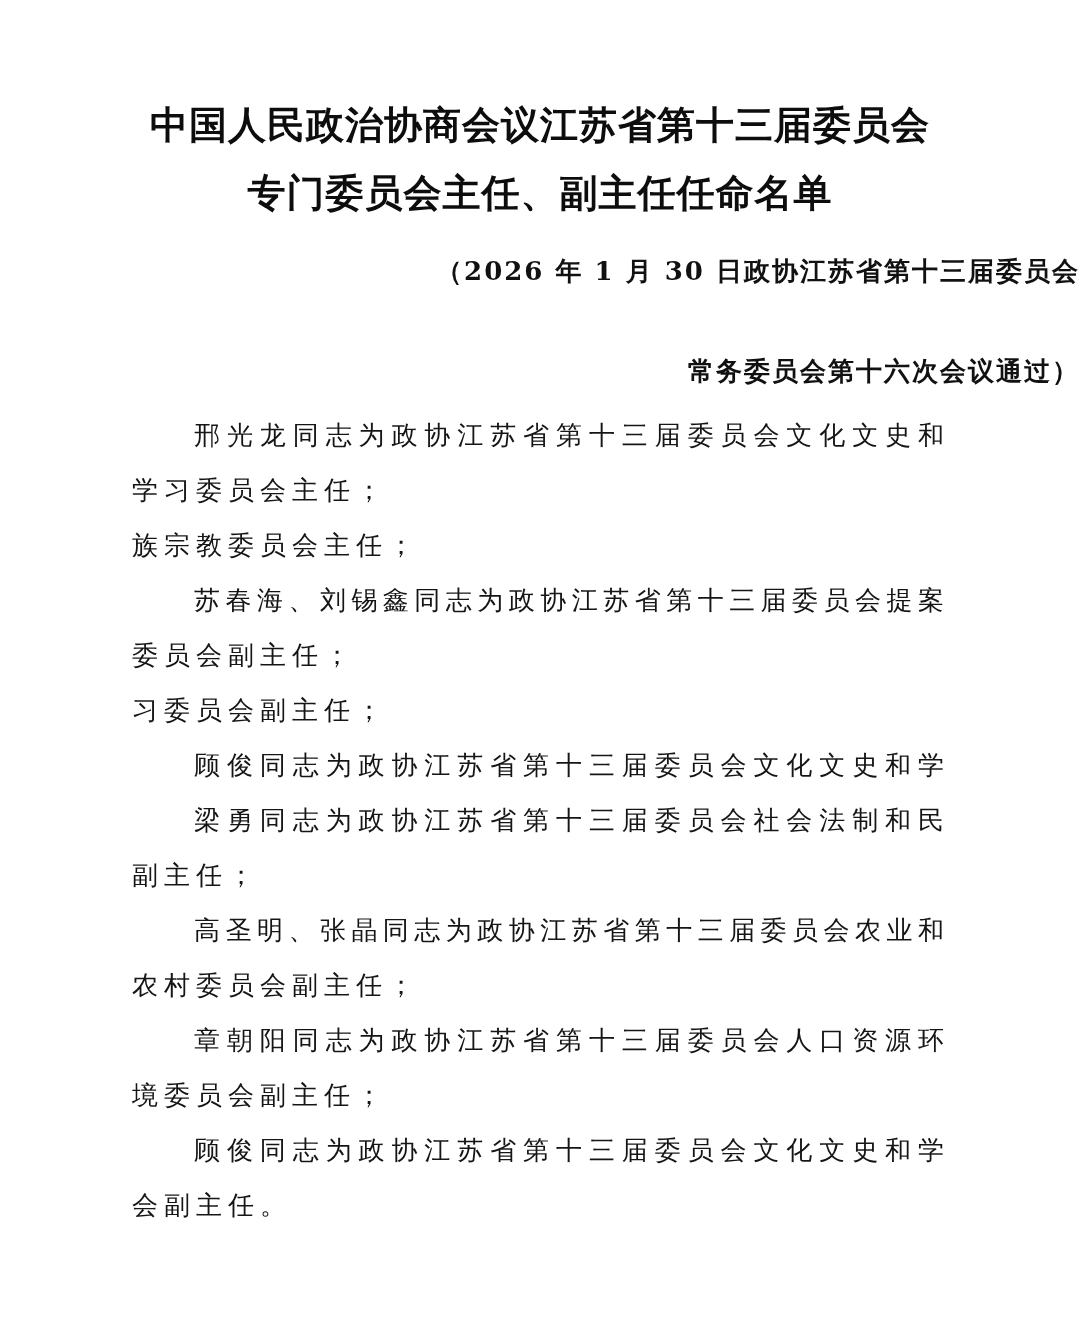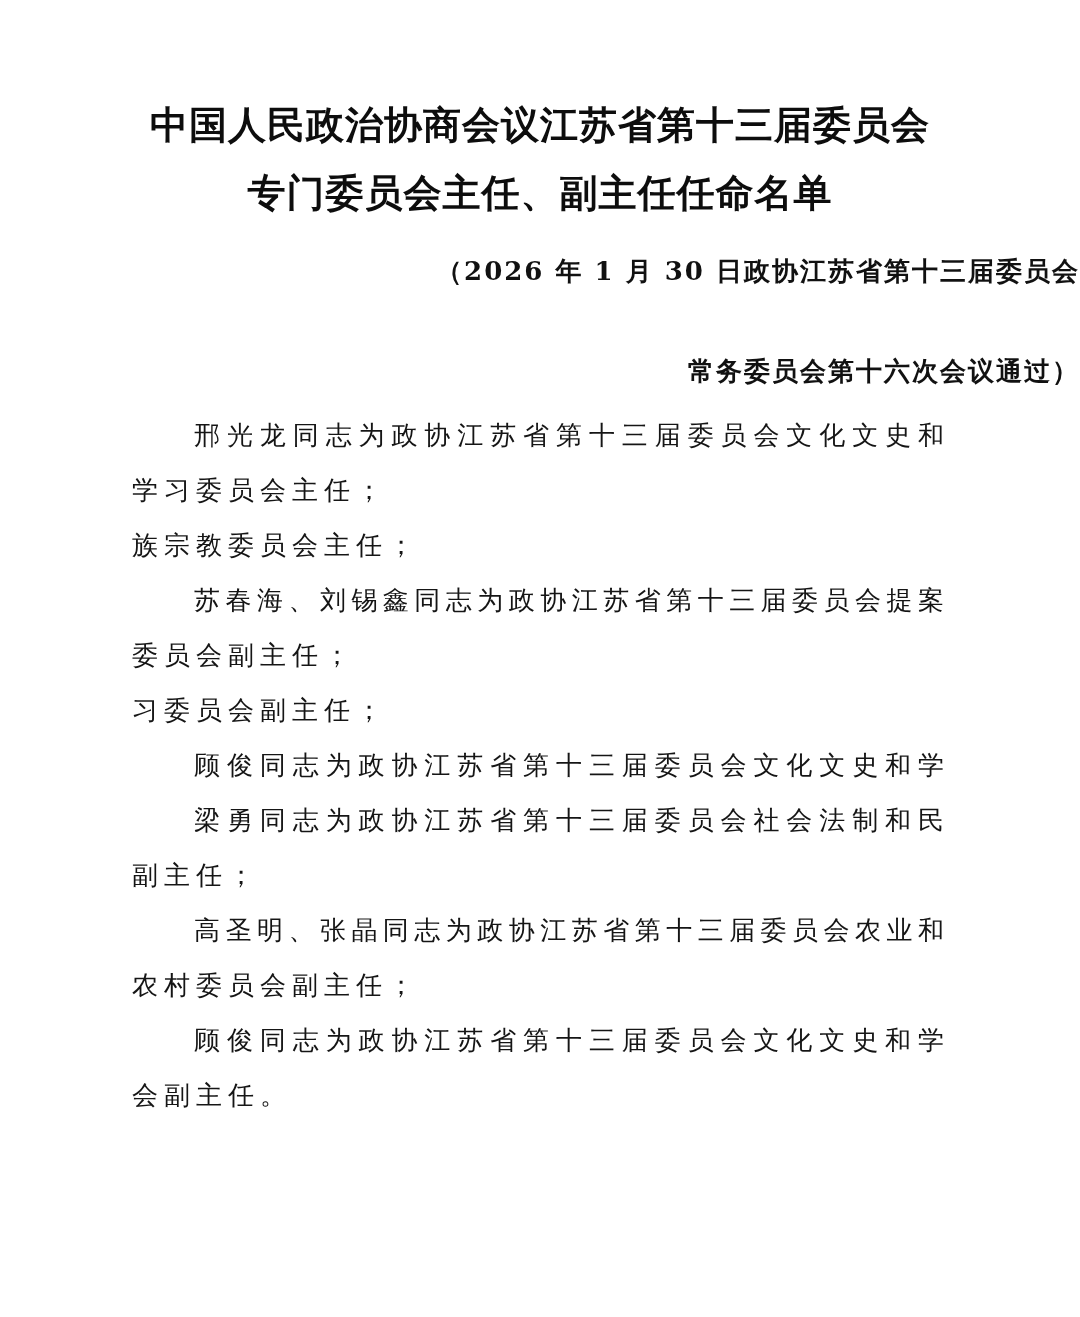--- a/index.html
+++ b/index.html
@@ -110,18 +110,22 @@
     </p>
     <p class="para">
       <span class="line first">梁勇同志为政协江苏省第十三届委员会社会法制和民</span>
       <span class="line last">副主任；</span>
     </p>
     <p class="para">
       <span class="line first">高圣明、张晶同志为政协江苏省第十三届委员会农业和</span>
       <span class="line last">农村委员会副主任；</span>
     </p>
     <p class="para">
+      <span class="line first">章朝阳同志为政协江苏省第十三届委员会人口资源环</span>
+      <span class="line last">境委员会副主任；</span>
+    </p>
+    <p class="para">
       <span class="line first">顾俊同志为政协江苏省第十三届委员会文化文史和学</span>
       <span class="line last">会副主任。</span>
     </p>
   </div>
 
 </div>
 
 </body></html>

